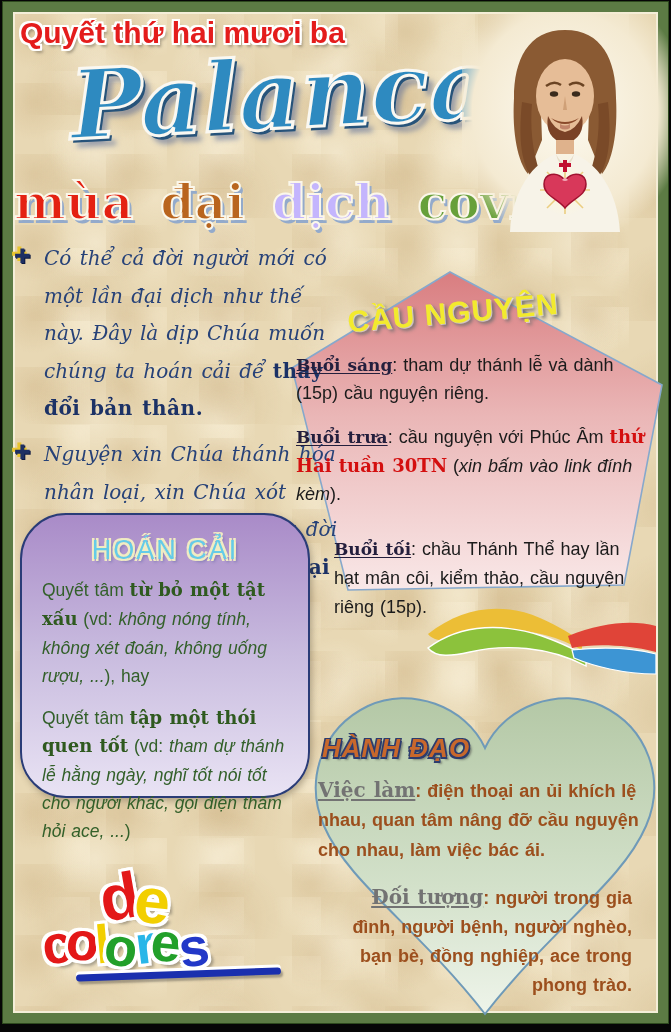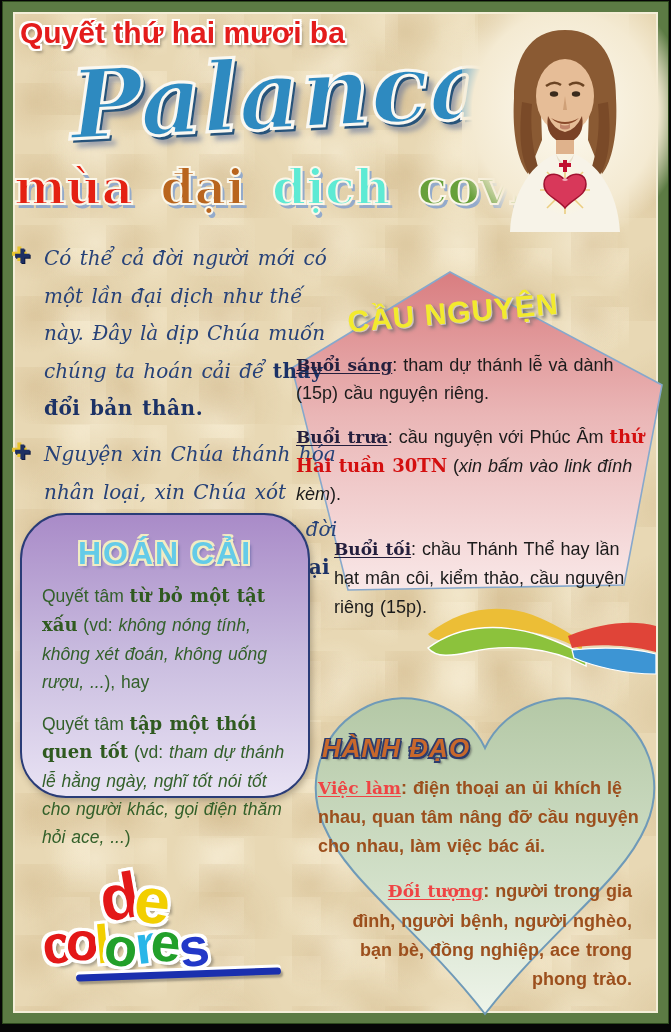--- a/index.html
+++ b/index.html
@@ -26,21 +26,21 @@
     font-family:"DejaVu Serif",serif;font-style:italic;font-weight:bold;font-size:96px;
     color:#2e8ac0;-webkit-text-stroke:3px #faf8f2;
     text-shadow:3px 4px 0 #27537a,7px 9px 5px rgba(80,100,150,.5);
     transform:rotate(-3deg);}
   .subtitle{left:14px;top:158px;width:450px;white-space:nowrap;
     font-family:"DejaVu Serif",serif;font-weight:bold;font-size:49px;}
   .subtitle span{display:inline-block;margin-right:10px;-webkit-text-stroke:2px #fbf7ea;
     text-shadow:3px 4px 0 #93aacb;}
   .subtitle span:nth-child(1){color:#e42112;}
   .subtitle span:nth-child(2){color:#b9651e;}
-  .subtitle span:nth-child(3){color:#5eead4;}
+  .subtitle span:nth-child(3){color:#c4b5fd;margin-top:15px;}
   .subtitle span:nth-child(4){color:#67a03a;}
 
   
   .bullets{left:14px;top:240px;width:326px;}
   .bullet{display:flex;gap:8px;margin-bottom:8px;}
   .cross-icon{flex:0 0 22px;font-size:20px;line-height:1.6;color:#1d2f63;
     text-shadow:-3px -2px 0 #e9c52e,1px 1px 0 #0b1840;}
   .bullet-text{font-family:"DejaVu Serif",serif;font-style:italic;font-size:20px;
     line-height:1.88;color:#274278;word-spacing:2px;}
   .bullet-text .b{font-style:normal;font-weight:bold;color:#1c3266;letter-spacing:.5px;}
@@ -58,21 +58,21 @@
   .fancy-label{font-family:"DejaVu Serif",serif;font-weight:bold;font-size:17px;color:#241f3d;
     text-decoration:underline;text-underline-offset:2px;}
   .red-link{font-family:"DejaVu Serif",serif;font-weight:bold;color:#d40f0f;}
   .it{font-style:italic;}
 
   
   .purple-box{left:20px;top:513px;width:290px;height:285px;border-radius:46px;
     border:2px solid #2a3c77;box-sizing:border-box;
     background:linear-gradient(180deg,#a98bc8 0%,#c9bcdf 50%,#e9e3f4 100%);
     box-shadow:2px 3px 6px rgba(80,70,50,.35);}
-  .purple-title{margin:20px 0 10px 0;text-align:center;font-weight:bold;font-size:32px;letter-spacing:2px;
+  .purple-title{margin:20px 0 10px 0;text-align:center;font-weight:normal;font-size:27px;letter-spacing:2px;
     color:#64cbe8;
     text-shadow:-2px -2px 0 #f1ecc3,2px -2px 0 #f1ecc3,-2px 2px 0 #f1ecc3,2px 2px 0 #f1ecc3,
                 3px 3px 3px rgba(50,70,140,.45);}
   .purple-body{padding:0 14px 0 20px;font-size:17.5px;color:#33602a;line-height:1.6;word-spacing:1px;}
   .purple-body p{margin:0 0 14px 0;}
   .purple-body .b{font-family:"DejaVu Serif",serif;font-weight:bold;font-size:18px;color:#2f5a1f;}
 
   
   .ribbon-svg{left:418px;top:602px;z-index:1;}
 
@@ -80,21 +80,21 @@
   .heart-svg{left:298px;top:686px;z-index:1;}
   .heart-title{font-style:italic;font-weight:bold;font-size:26px;color:#c8682c;white-space:nowrap;
     text-shadow:-1.5px -1.5px 0 #2c3c6e,1.5px -1.5px 0 #2c3c6e,-1.5px 1.5px 0 #2c3c6e,
                 1.5px 1.5px 0 #2c3c6e,3px 3px 2px rgba(70,70,70,.5);letter-spacing:1px;}
   .ht-left{left:322px;top:733px;}
   .ht-right{left:508px;top:733px;}
   .heart-body{left:318px;top:774px;width:340px;font-size:18px;color:#9c4f1d;line-height:1.62;
     font-weight:bold;word-spacing:1px;}
   .heart-body p{margin:0 0 16px 0;}
   .heart-body p.hp2{text-align:right;padding:0 26px;}
-  .heart-label{font-family:"DejaVu Serif",serif;font-size:17px;color:#ef4444;
+  .heart-label{font-family:"DejaVu Serif",serif;font-size:20px;color:#737373;
     text-decoration:underline;text-underline-offset:2px;}
 
   
   .logo{left:42px;top:872px;width:235px;z-index:2;}
   .logo .row1{margin-left:58px;font-size:64px;line-height:.8;}
   .logo .row2{margin-top:-6px;font-size:54px;line-height:1;}
   .logo span{display:inline-block;font-weight:bold;font-family:"Liberation Sans",sans-serif;
     text-shadow:-3px -3px 0 #fff,3px -3px 0 #fff,-3px 3px 0 #fff,3px 3px 0 #fff,
                 -3px 0 0 #fff,3px 0 0 #fff,0 -3px 0 #fff,0 3px 0 #fff,5px 5px 3px rgba(40,40,40,.35);}
   .logo .row1 span:nth-child(1){color:#e31818;transform:rotate(-10deg);}

